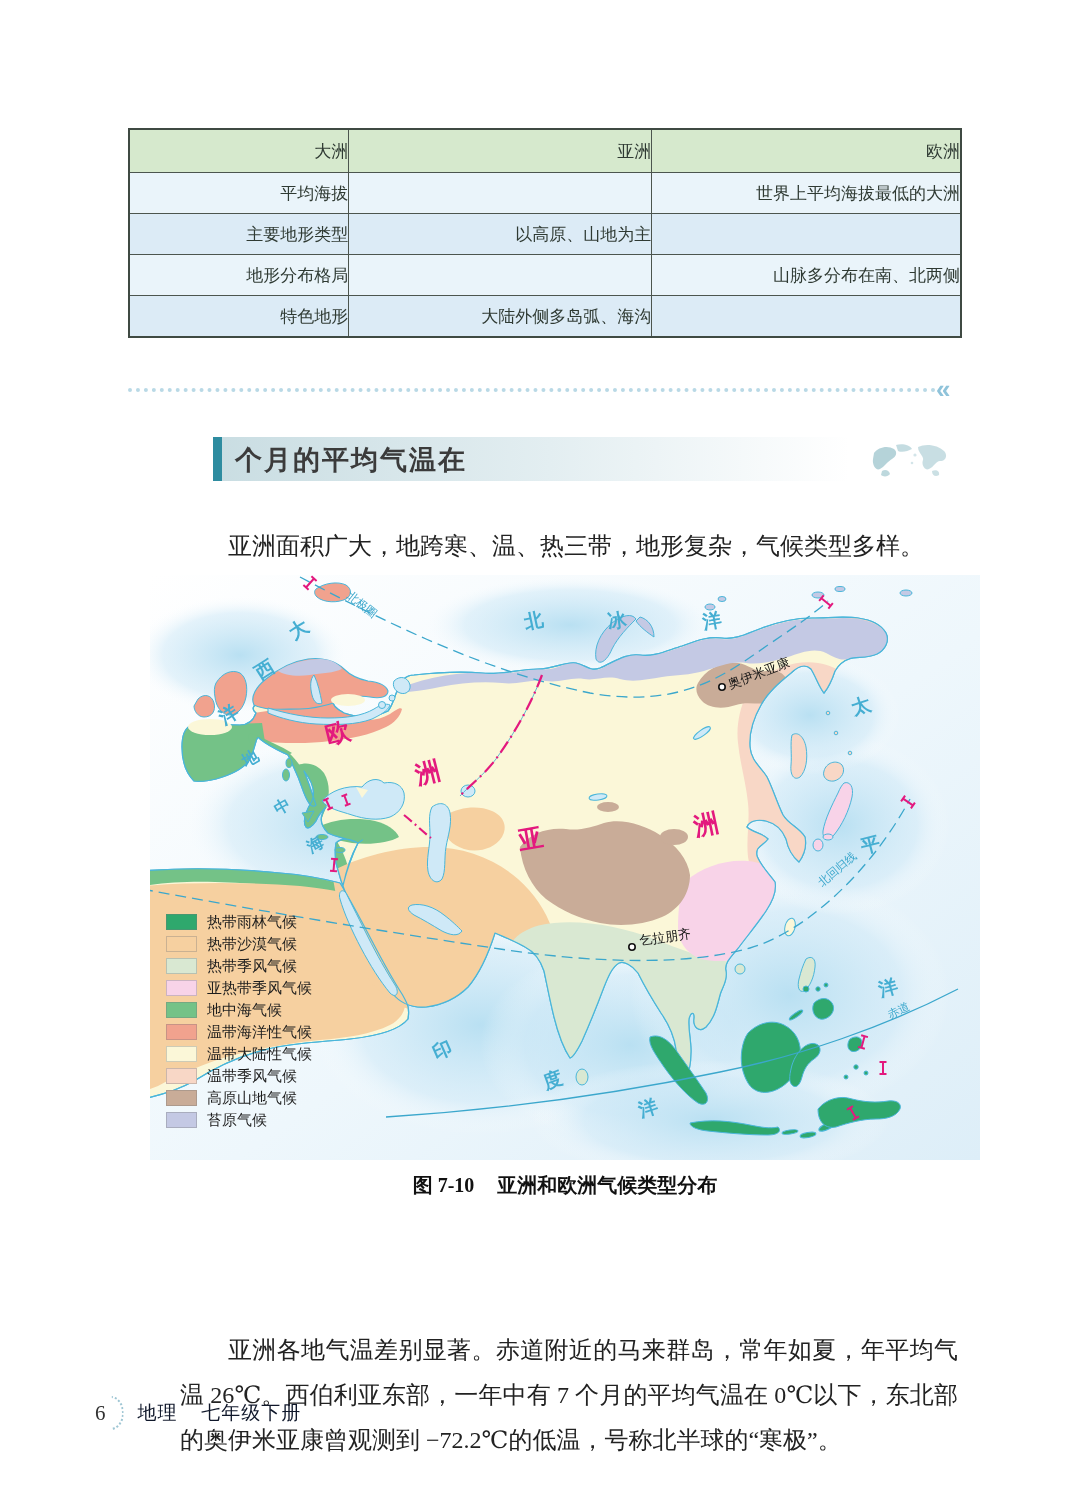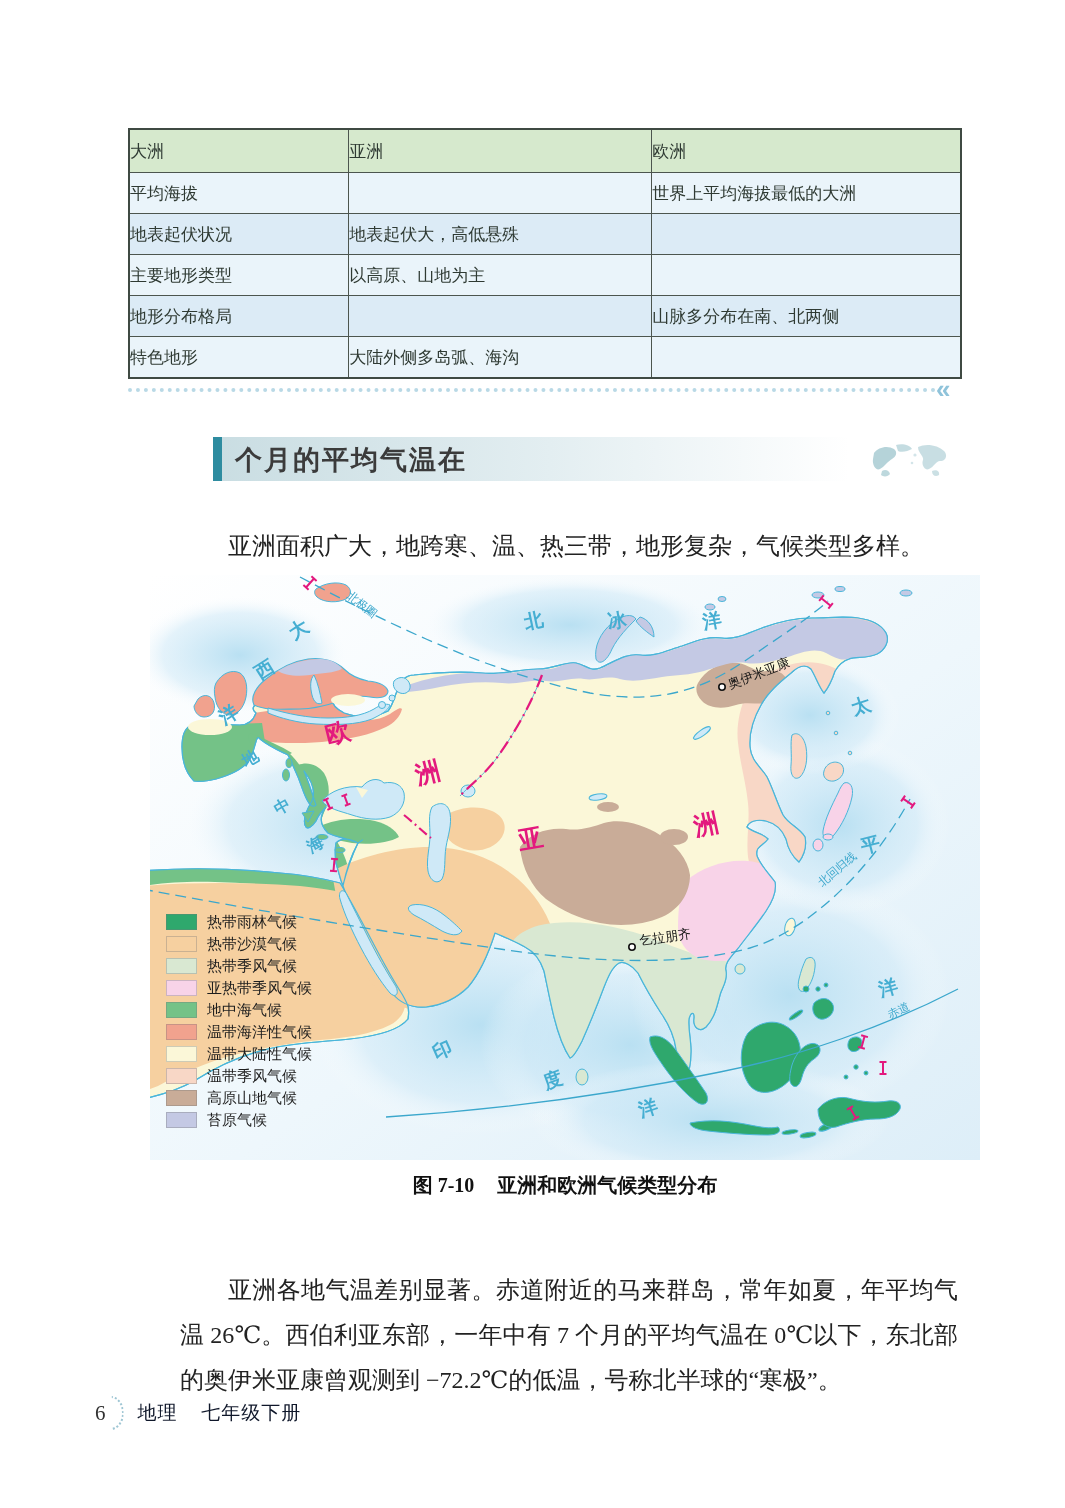--- a/index.html
+++ b/index.html
@@ -1,21 +1,21 @@
 <!DOCTYPE html>
 <html><head>
 <meta charset="utf-8">
 <style>
   html,body{margin:0;padding:0;background:#fff;}
   .page{position:relative;width:1065px;height:1508px;background:#ffffff;overflow:hidden;
         font-family:"Liberation Serif","DejaVu Serif",serif;color:#2b2b2b;}
   
   .tbl{position:absolute;left:128px;top:128px;width:834px;border-collapse:collapse;
        font-size:17px;color:#2f3a33;}
-  .tbl th,.tbl td{border:1px solid #4c554e;text-align:left;padding:0;vertical-align:middle;}
+  .tbl th,.tbl td{border:1px solid #4c554e;text-align:right;padding:0;vertical-align:middle;}
   .tbl{border:2px solid #3f4a43;}
   .tbl thead th{height:42px;background:#d6e9cd;font-weight:normal;}
   .tbl tbody td{height:40px;}
   .tbl tbody tr:nth-child(odd) td{background:#eaf4fa;}
   .tbl tbody tr:nth-child(even) td{background:#dcebf6;}
   .c1{width:220px;} .c2{width:304px;} .c3{width:310px;}
   
   .sep{position:absolute;left:128px;top:388px;width:808px;height:0;
        border-top:4px dotted #b9d9e6;}
   .sep-chevron{position:absolute;left:936px;top:374px;font-size:26px;font-weight:bold;
@@ -24,21 +24,21 @@
   .sec{position:absolute;left:213px;top:437px;width:749px;height:44px;
        background:linear-gradient(90deg,#c9dde2 0%,#e3eef1 45%,#ffffff 85%);}
   .sec-bar{position:absolute;left:0;top:0;width:9px;height:44px;background:#2e8ca0;}
   .sec-title{position:absolute;left:22px;top:5px;font-size:27px;font-weight:bold;color:#3b3b3b;
        font-family:"Liberation Sans","DejaVu Sans",sans-serif;letter-spacing:2px;}
   .sec-worldmap{position:absolute;right:8px;top:4px;opacity:.85;}
   
   .para{position:absolute;left:180px;width:778px;font-size:24px;line-height:45px;
         text-align:justify;text-indent:2em;color:#222;}
   .intro{top:500px;}
-  .body2{top:1244px;}
+  .body2{top:1304px;}
   
   .mapwrap{position:absolute;left:150px;top:575px;width:830px;height:585px;}
   .mapwrap svg{position:absolute;left:0;top:0;}
   .legend{position:absolute;left:16px;top:336px;}
   .legend-item{display:flex;align-items:center;height:22px;}
   .legend-swatch{width:29px;height:14px;margin-right:10px;border:0.5px solid rgba(120,120,120,.35);}
   .legend-label{font-size:15px;color:#1d1d1d;line-height:1;}
   .caption{position:absolute;left:150px;top:1172px;width:830px;text-align:center;
         font-size:20px;font-weight:bold;color:#111;font-family:Liberation Serif, serif;}
   .caption .capno{margin-right:18px;}
@@ -66,25 +66,20 @@
         <th class="c1">大洲</th>
         <th class="c2">亚洲</th>
         <th class="c3">欧洲</th>
       </tr>
     </thead>
     <tbody>
       <tr>
         <td>平均海拔</td>
         <td></td>
         <td>世界上平均海拔最低的大洲</td>
-      </tr>
-      <tr>
-        <td>地表起伏状况</td>
-        <td>地表起伏大，高低悬殊</td>
-        <td></td>
       </tr>
       <tr>
         <td>主要地形类型</td>
         <td>以高原、山地为主</td>
         <td></td>
       </tr>
       <tr>
         <td>地形分布格局</td>
         <td></td>
         <td>山脉多分布在南、北两侧</td>

